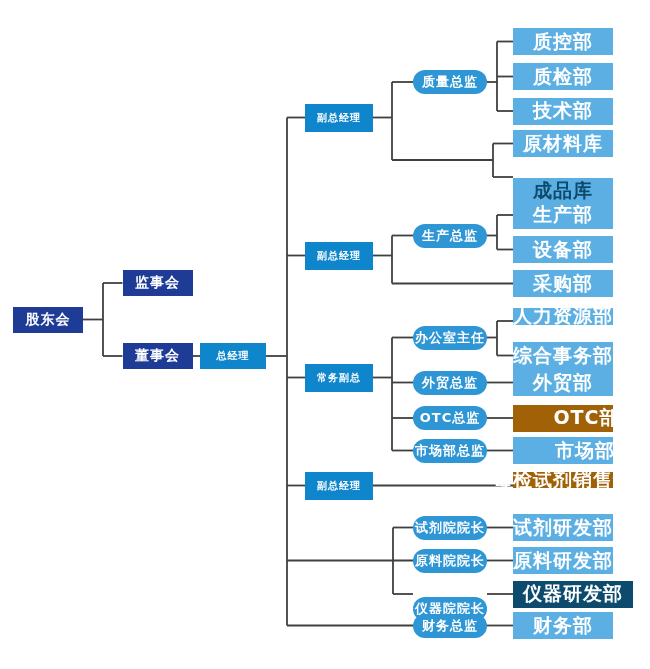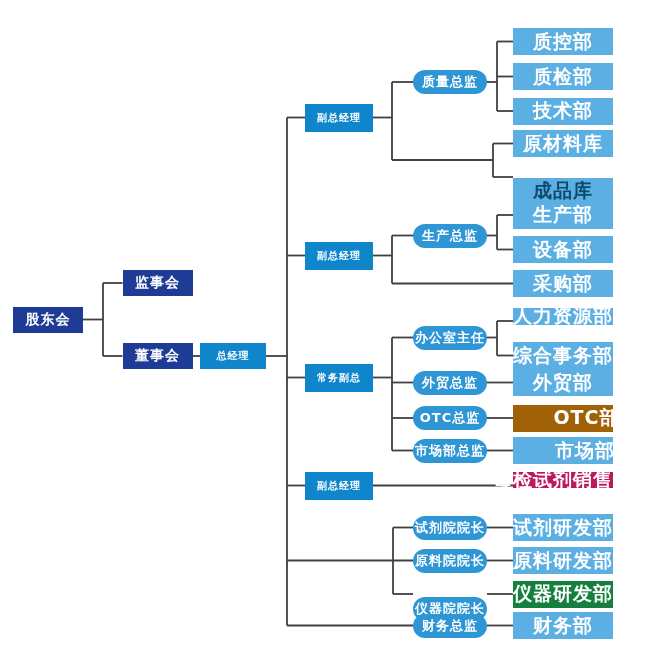--- a/index.html
+++ b/index.html
@@ -109,23 +109,23 @@
       <div class="node department" style="left: 513px; top: 270px; width: 100px; height: 27px; background: rgb(91, 175, 226); color: rgb(255, 255, 255);">采购部</div>
       <div class="node director" style="left: 413px; top: 325.5px; width: 74px; height: 24px; background: rgb(46, 150, 213); color: rgb(255, 255, 255);">办公室主任</div>
       <div class="node department" style="left: 513px; top: 307.5px; width: 100px; height: 17px; background: rgb(91, 175, 226); color: rgb(255, 255, 255);">人力资源部</div>
       <div class="node department" style="left: 513px; top: 342px; width: 100px; height: 27px; background: rgb(91, 175, 226); color: rgb(255, 255, 255);">综合事务部</div>
       <div class="node director" style="left: 413px; top: 370.5px; width: 74px; height: 24px; background: rgb(46, 150, 213); color: rgb(255, 255, 255);">外贸总监</div>
       <div class="node department" style="left: 513px; top: 369px; width: 100px; height: 27px; background: rgb(91, 175, 226); color: rgb(255, 255, 255);">外贸部</div>
       <div class="node director" style="left: 413px; top: 406px; width: 74px; height: 24px; background: rgb(46, 150, 213); color: rgb(255, 255, 255);">OTC总监</div>
       <div class="node department" style="left: 513px; top: 404.5px; width: 100px; height: 27px; background: #a16207; color: rgb(255, 255, 255); padding-left: 47px;">OTC部</div>
       <div class="node director" style="left: 413px; top: 438.5px; width: 74px; height: 24px; background: rgb(46, 150, 213); color: rgb(255, 255, 255);">市场部总监</div>
       <div class="node department" style="left: 513px; top: 437px; width: 100px; height: 27px; background: rgb(91, 175, 226); color: rgb(255, 255, 255); padding-left: 44px;">市场部</div>
-      <div class="node department" style="left: 513px; top: 472px; width: 100px; height: 16px; background: #be185d; color: rgb(255, 255, 255);">毒检试剂销售部</div>
+      <div class="node department" style="left: 513px; top: 472px; width: 100px; height: 16px; background: #a16207; color: rgb(255, 255, 255);">毒检试剂销售部</div>
       <div class="node director" style="left: 413px; top: 515.5px; width: 74px; height: 24px; background: rgb(46, 150, 213); color: rgb(255, 255, 255);">试剂院院长</div>
       <div class="node department" style="left: 513px; top: 514px; width: 100px; height: 27px; background: rgb(91, 175, 226); color: rgb(255, 255, 255);">试剂研发部</div>
       <div class="node director" style="left: 413px; top: 548.5px; width: 74px; height: 24px; background: rgb(46, 150, 213); color: rgb(255, 255, 255);">原料院院长</div>
       <div class="node department" style="left: 513px; top: 547px; width: 100px; height: 27px; background: rgb(91, 175, 226); color: rgb(255, 255, 255);">原料研发部</div>
       <div class="node director" style="left: 413px; top: 582px; width: 74px; height: 24px; background: rgb(46, 150, 213); color: rgb(255, 255, 255); margin-top: 15px;">仪器院院长</div>
-      <div class="node department" style="left: 513px; top: 580.5px; width: 100px; height: 27px; background: #15803d; color: rgb(255, 255, 255);">仪器研发部</div>
+      <div class="node department" style="left: 513px; top: 580.5px; width: 120px; height: 27px; background: #0c4a6e; color: rgb(255, 255, 255);">仪器研发部</div>
       <div class="node director" style="left: 413px; top: 613.5px; width: 74px; height: 24px; background: rgb(46, 150, 213); color: rgb(255, 255, 255);">财务总监</div>
       <div class="node department" style="left: 513px; top: 612px; width: 100px; height: 27px; background: rgb(91, 175, 226); color: rgb(255, 255, 255);">财务部</div>
     </div>
 </div>
 
 </body></html>

